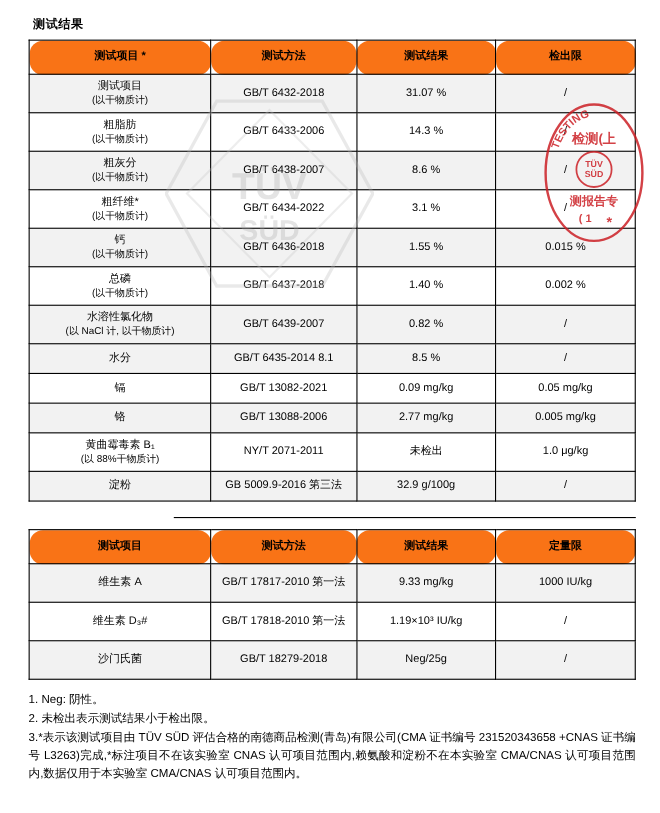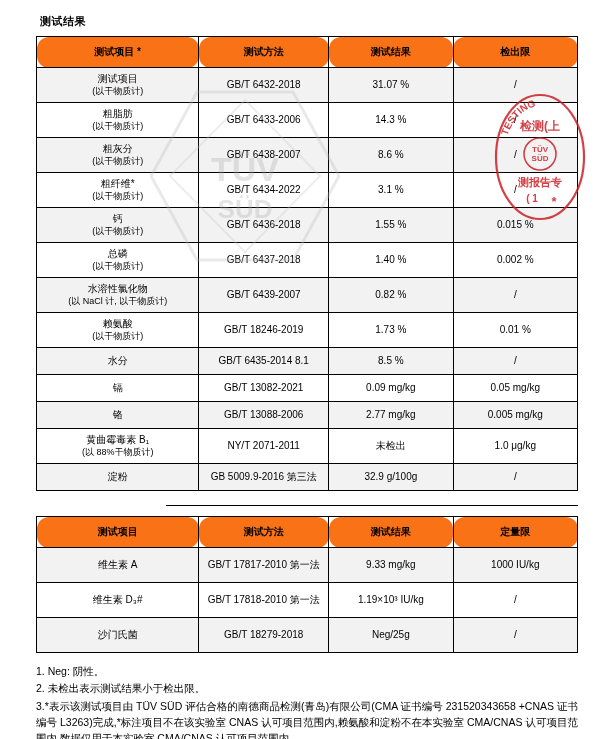--- a/index.html
+++ b/index.html
@@ -13,21 +13,21 @@
     font-family: "Liberation Sans", sans-serif;
     color: #000;
     position: relative;
     overflow: hidden;
   }
   .page {
     position: relative;
     width: 600px;
     height: 739px;
     box-sizing: border-box;
-    padding: 14px 22px 0 36px;
+    padding: 14px 22px 0 26px;
   }
   .section-title {
     font-size: 11px;
     font-weight: bold;
     margin: 0 0 7px 4px;
     letter-spacing: 0.5px;
   }
   table {
     border-collapse: collapse;
     width: 100%;
@@ -162,26 +162,20 @@
           <td class=""><span>总磷</span><span class="sub">(以干物质计)</span></td>
           <td class="">GB/T 6437-2018</td>
           <td class="">1.40 %</td>
           <td class="">0.002 %</td>
         </tr>
         <tr class="r-tall">
           <td class="shaded"><span>水溶性氯化物</span><span class="sub">(以 NaCl 计, 以干物质计)</span></td>
           <td class="shaded">GB/T 6439-2007</td>
           <td class="shaded">0.82 %</td>
           <td class="shaded">/</td>
-        </tr>
-        <tr class="r-tall">
-          <td class=""><span>赖氨酸</span><span class="sub">(以干物质计)</span></td>
-          <td class="">GB/T 18246-2019</td>
-          <td class="">1.73 %</td>
-          <td class="">0.01 %</td>
         </tr>
         <tr class="r-short">
           <td class="shaded"><span>水分</span></td>
           <td class="shaded">GB/T 6435-2014 8.1</td>
           <td class="shaded">8.5 %</td>
           <td class="shaded">/</td>
         </tr>
         <tr class="r-short">
           <td class=""><span>镉</span></td>
           <td class="">GB/T 13082-2021</td>

